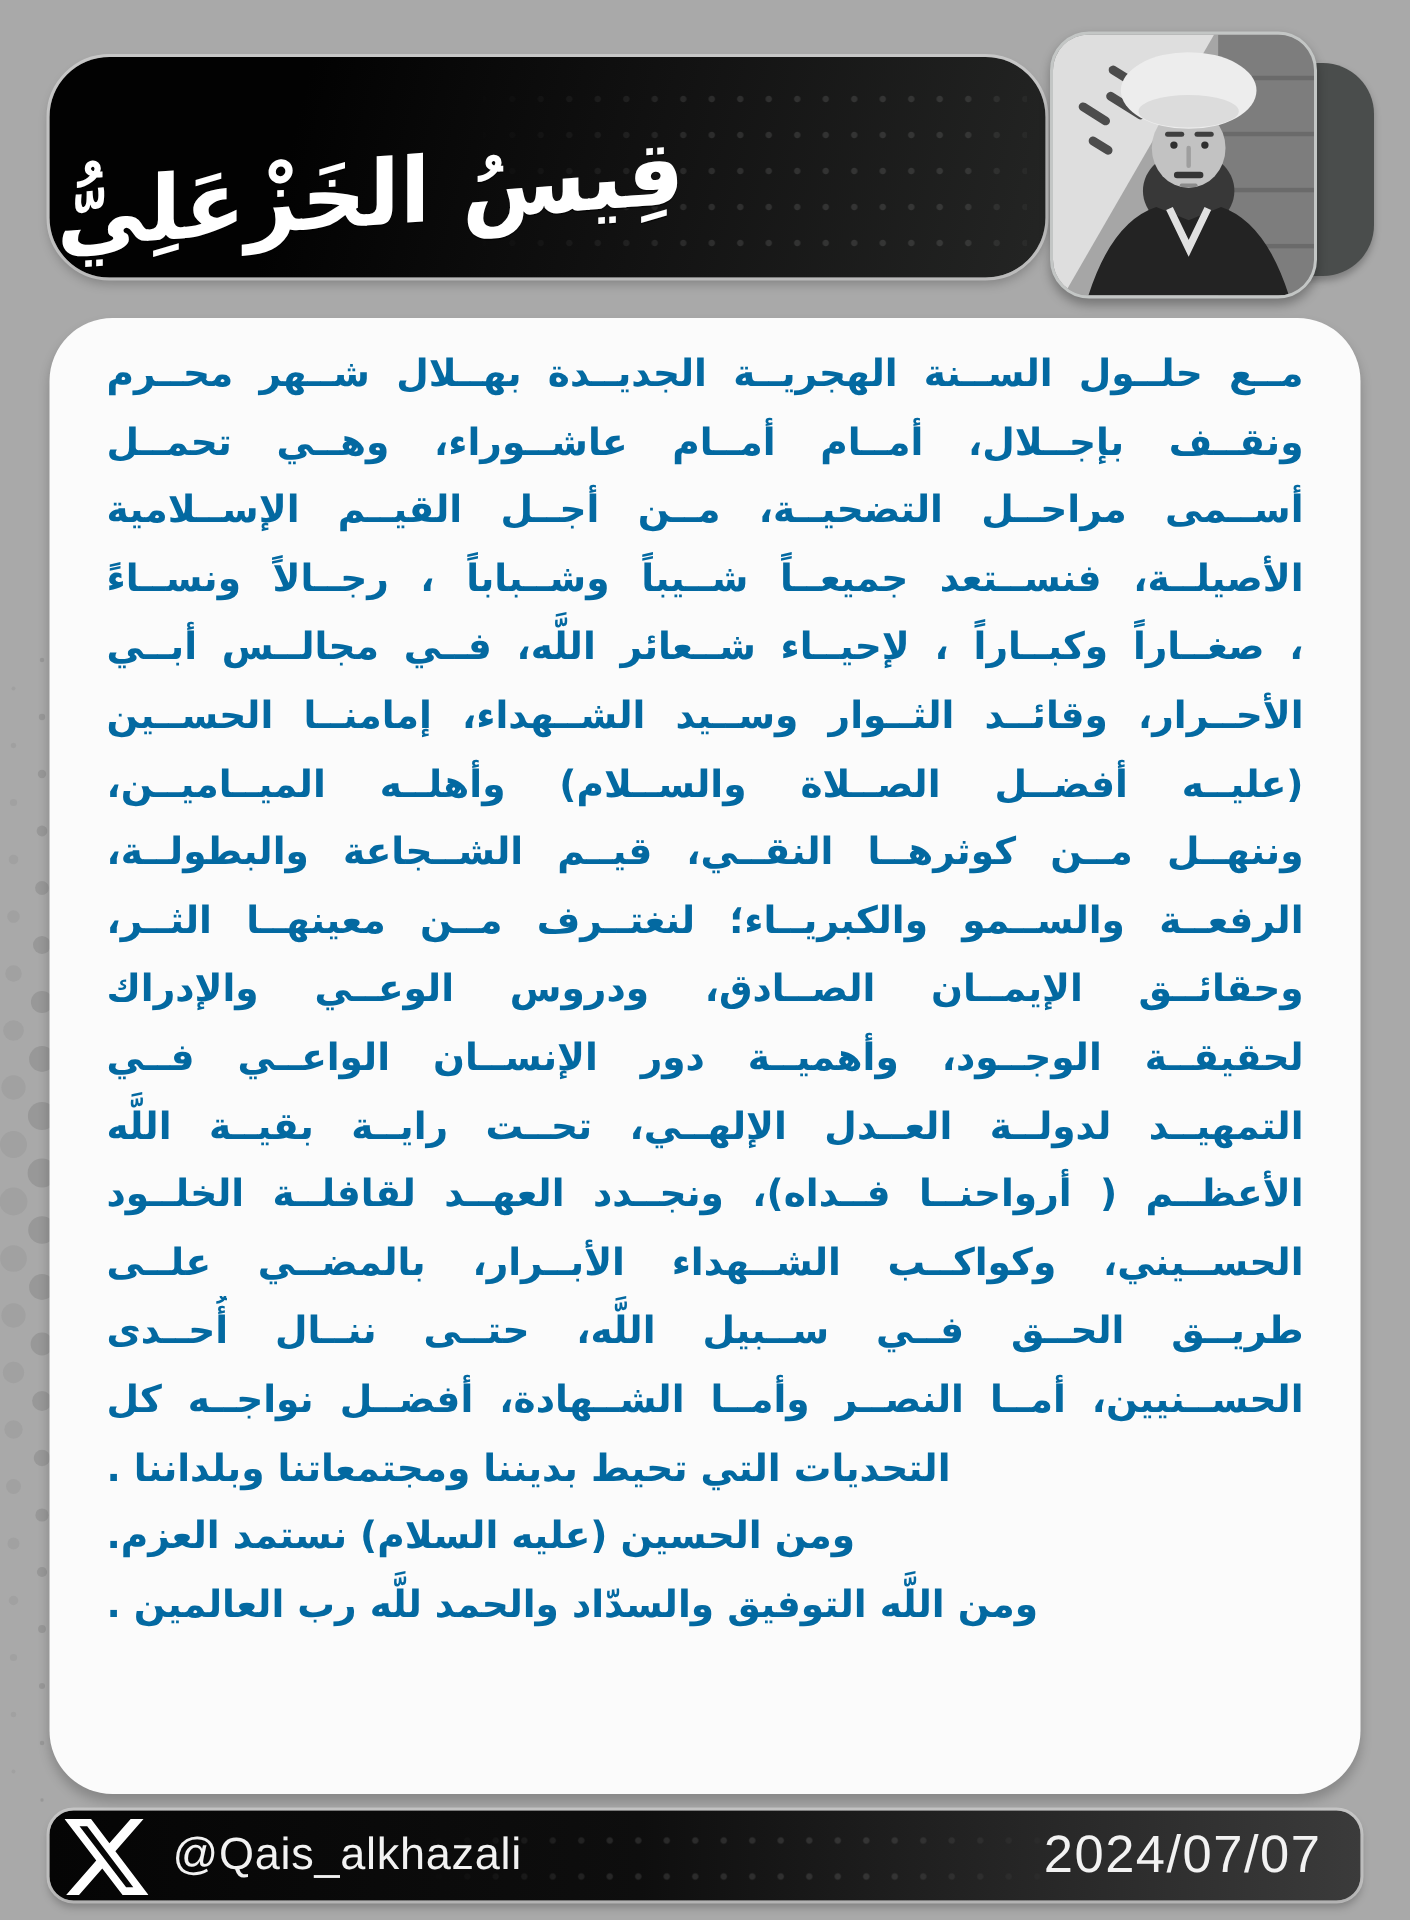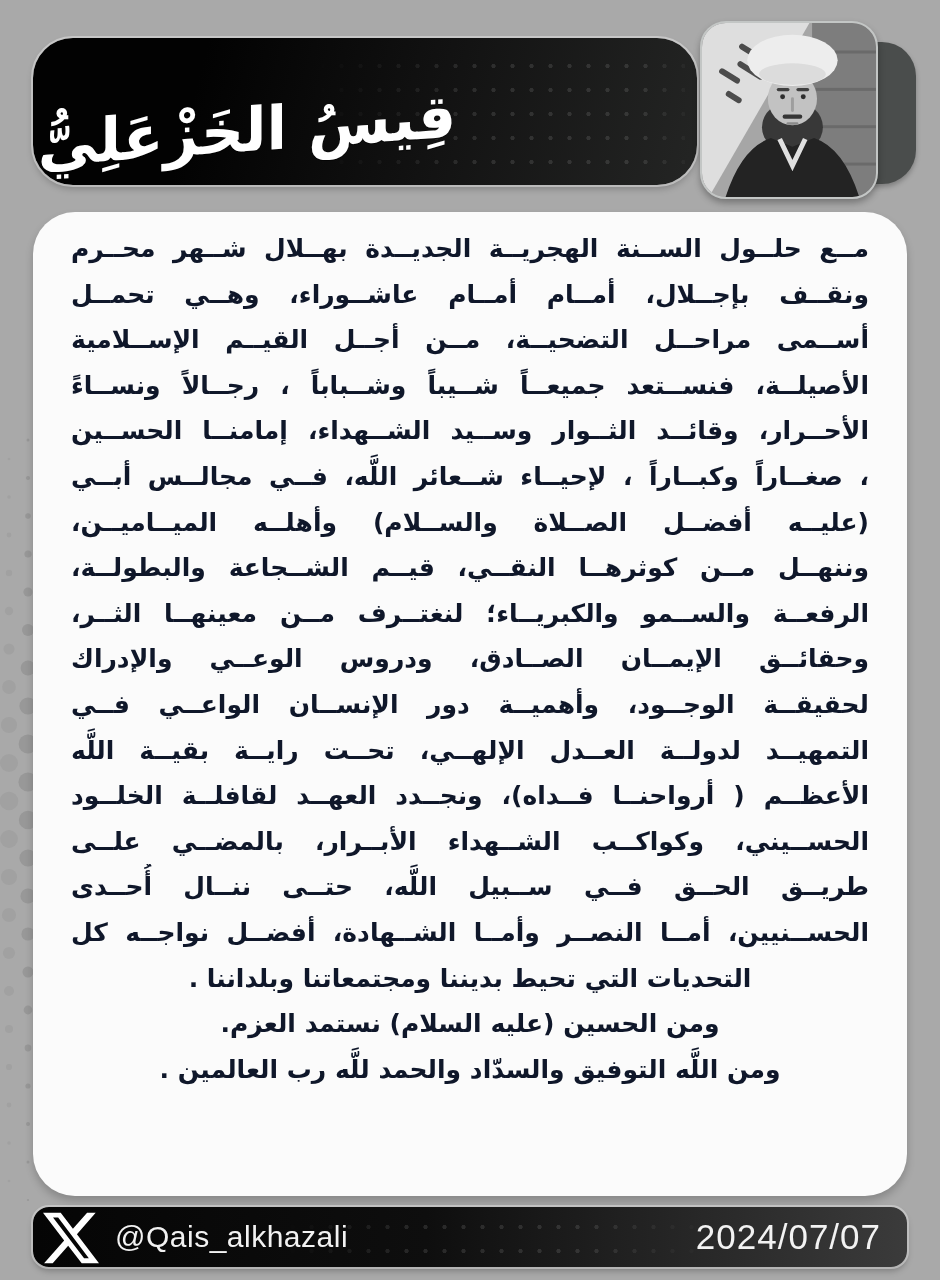--- a/index.html
+++ b/index.html
@@ -43,25 +43,25 @@
   }
   .photo svg{display:block;width:100%;height:100%;}
   
   .panel{
     position:absolute;left:33px;top:212px;width:874px;height:984px;border-radius:42px;
     background:#fbfbfb;box-shadow:0 5px 8px rgba(0,0,0,.20);
     box-sizing:border-box;padding:14px 38px 0;
     direction:rtl;
   }
   .line{
-    color:#0f172a;font-weight:700;font-size:25px;line-height:45.6px;
+    color:#0369a1;font-weight:700;font-size:25px;line-height:45.6px;
     overflow:hidden;white-space:normal;
   }
   .j{text-align:justify;text-align-last:justify;}
-  .e{text-align:center;}
+  .e{text-align:left;}
   
   .footer-bar{
     position:absolute;left:33px;top:1207px;width:874px;height:60px;border-radius:16px;
     background:linear-gradient(90deg,#050505 0%,#0e0e0e 45%,#3b3b3b 100%);
     outline:2px solid rgba(225,225,225,.5);
     box-shadow:0 4px 6px rgba(0,0,0,.25);
     display:flex;align-items:center;overflow:hidden;
     color:#f2f2f2;
   }
   .footer-dots{left:250px;width:430px;top:8px;bottom:8px;
@@ -175,22 +175,22 @@
         <path d="M79 118 L92 145 L105 118" fill="none" stroke="#e0e0e0" stroke-width="5"></path>
       </g>
     </svg>
   </div>
 
   <div class="panel">
     <div class="line j">مــع حلــول الســنة الهجريــة الجديــدة بهــلال شــهر محــرم</div>
     <div class="line j">ونقــف بإجــلال، أمــام أمــام عاشــوراء، وهــي تحمــل</div>
     <div class="line j">أســمى مراحــل التضحيــة، مــن أجــل القيــم الإســلامية</div>
     <div class="line j">الأصيلــة، فنســتعد جميعــاً شــيباً وشــباباً ، رجــالاً ونســاءً</div>
+    <div class="line j">، صغــاراً وكبــاراً ، لإحيــاء شــعائر اللَّه، فــي مجالــس أبــي</div>
     <div class="line j">الأحــرار، وقائــد الثــوار وســيد الشــهداء، إمامنــا الحســين</div>
-    <div class="line j">، صغــاراً وكبــاراً ، لإحيــاء شــعائر اللَّه، فــي مجالــس أبــي</div>
     <div class="line j">(عليــه أفضــل الصــلاة والســلام) وأهلــه الميــاميــن،</div>
     <div class="line j">وننهــل مــن كوثرهــا النقــي، قيــم الشــجاعة والبطولــة،</div>
     <div class="line j">الرفعــة والســمو والكبريــاء؛ لنغتــرف مــن معينهــا الثــر،</div>
     <div class="line j">وحقائــق الإيمــان الصــادق، ودروس الوعــي والإدراك</div>
     <div class="line j">لحقيقــة الوجــود، وأهميــة دور الإنســان الواعــي فــي</div>
     <div class="line j">التمهيــد لدولــة العــدل الإلهــي، تحــت رايــة بقيــة اللَّه</div>
     <div class="line j">الأعظــم ( أرواحنــا فــداه)، ونجــدد العهــد لقافلــة الخلــود</div>
     <div class="line j">الحســيني، وكواكــب الشــهداء الأبــرار، بالمضــي علــى</div>
     <div class="line j">طريــق الحــق فــي ســبيل اللَّه، حتــى ننــال أُحــدى</div>
     <div class="line j">الحســنيين، أمــا النصــر وأمــا الشــهادة، أفضــل نواجــه كل</div>

